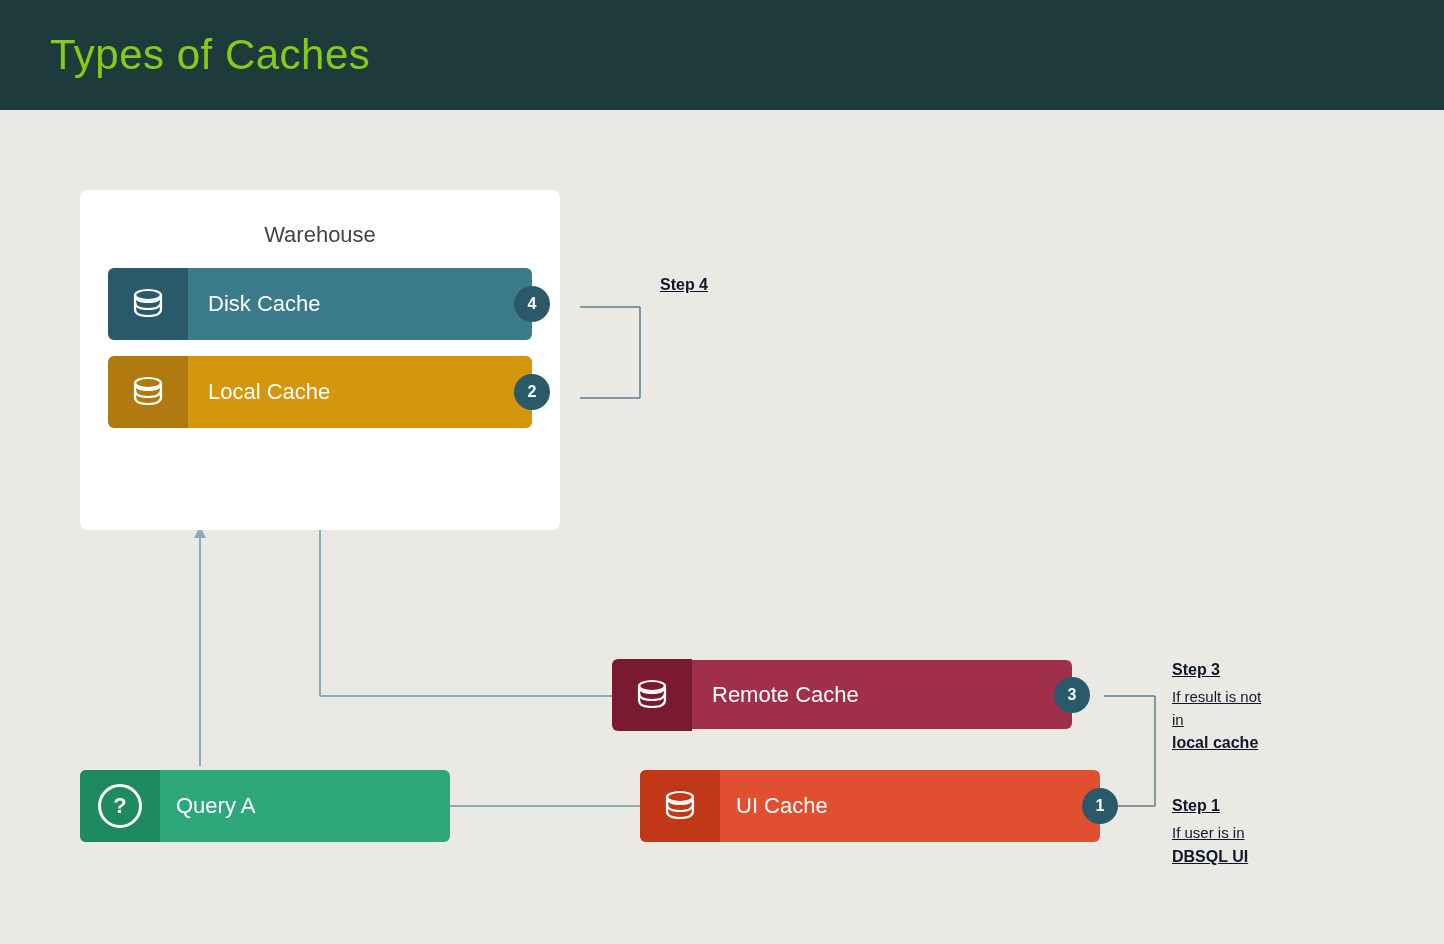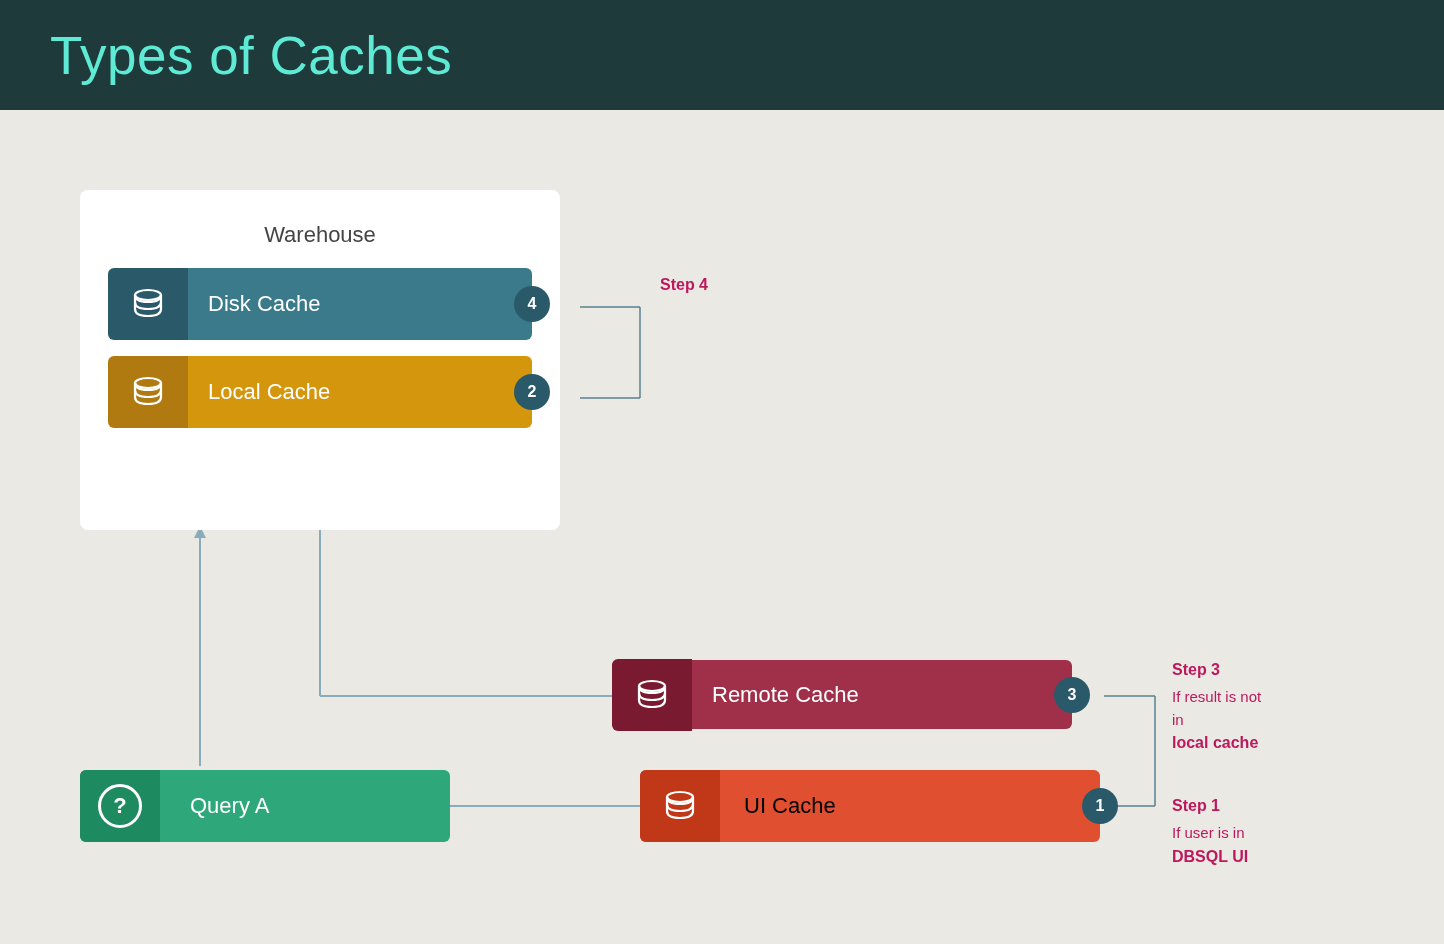--- a/index.html
+++ b/index.html
@@ -11,22 +11,22 @@
       overflow: hidden;
     }
     .header {
       background: #1e3a3a;
       padding: 28px 50px;
       height: 110px;
       display: flex;
       align-items: center;
     }
     .header-title {
-      color: #5eead4;
-      font-size: 53px;
+      color: #84cc16;
+      font-size: 42px;
       font-weight: 400;
       letter-spacing: 0.5px;
     }
     .main-content {
       background: #ebe9e4;
       width: 100%;
       height: 834px;
       position: relative;
       padding: 40px 50px;
     }
@@ -100,22 +100,23 @@
       display: flex;
       align-items: center;
       justify-content: center;
       z-index: 10;
     }
 
     
     .step-desc {
       position: absolute;
       font-size: 15px;
-      color: #be185d;
+      color: #0f172a;
       line-height: 1.5;
+      text-decoration: underline;
     }
     .step-desc strong {
       font-weight: 700;
       font-size: 16px;
       display: block;
       margin-bottom: 4px;
     }
 
     
     .query-box {
@@ -136,21 +137,21 @@
       border-radius: 6px 0 0 6px;
       display: flex;
       align-items: center;
       justify-content: center;
       flex-shrink: 0;
     }
     .query-label {
       font-size: 22px;
       font-weight: 500;
       color: white;
-      padding-left: 30px;
+      padding-left: 16px;
     }
     .remote-icon-bg {
       width: 80px;
       height: 72px;
       background: #7a1a30;
       border-radius: 6px 0 0 6px;
       display: flex;
       align-items: center;
       justify-content: center;
       flex-shrink: 0;
@@ -167,22 +168,22 @@
       background: #c03818;
       border-radius: 6px 0 0 6px;
       display: flex;
       align-items: center;
       justify-content: center;
       flex-shrink: 0;
     }
     .ui-label {
       font-size: 22px;
       font-weight: 500;
-      color: #000000;
-      padding-left: 24px;
+      color: #ffffff;
+      padding-left: 16px;
     }
 
     
     .db-icon {
       width: 38px;
       height: 38px;
     }
     .query-circle-icon {
       width: 44px;
       height: 44px;

